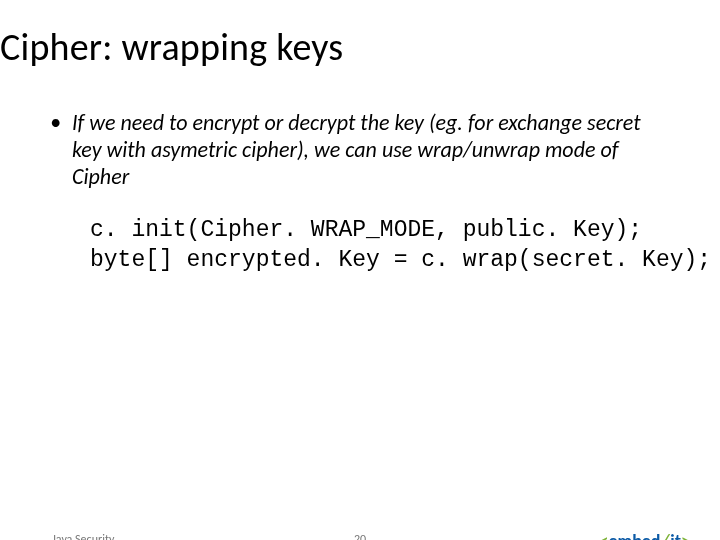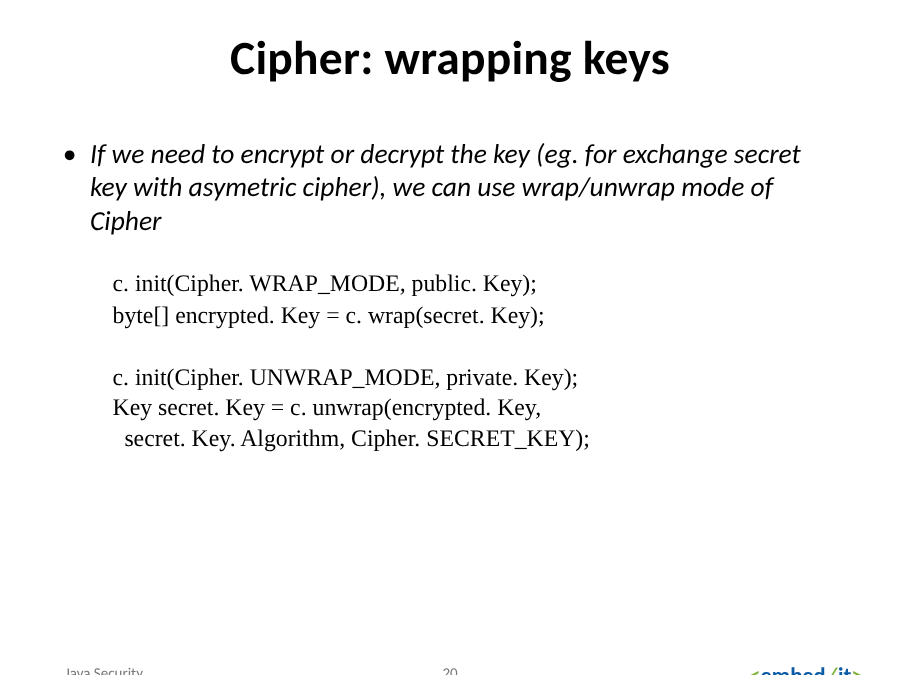--- a/index.html
+++ b/index.html
@@ -12,23 +12,22 @@
     color: #000;
     overflow: hidden;
   }
   .slide {
     position: relative;
     width: 720px;
     height: 540px;
     box-sizing: border-box;
   }
   .title {
-    text-align: center;
     font-size: 38px;
-    font-weight: 700;
+    font-weight: 400;
     margin-top: 24px;
     letter-spacing: 0.2px;
   }
   .body {
     margin: 40px 50px 0 50px;
     font-size: 22px;
     line-height: 1.22;
   }
   ul.bullets {
     list-style: none;
@@ -43,22 +42,22 @@
   }
   ul.bullets > li::before {
     content: "•";
     position: absolute;
     left: 0;
     top: 0;
     font-size: 22px;
     line-height: 1.22;
   }
   .code-block {
-    font-family: Liberation Serif, serif;
-    font-size: 19px;
+    font-family: Liberation Mono, monospace;
+    font-size: 23px;
     line-height: 1.28;
     white-space: pre;
     margin-left: 40px;
     margin-top: 26px;
   }
   .code-block + .code-block {
     margin-top: 26px;
   }
   .footer {
     position: absolute;
@@ -119,23 +118,20 @@
 
   <div class="title">Cipher: wrapping keys</div>
 
   <div class="body">
     <ul class="bullets">
       <li>If we need to encrypt or decrypt the key (eg. for exchange secret key with asymetric cipher), we can use wrap/unwrap mode of Cipher</li>
     </ul>
 
     <div class="code-block">c. init(Cipher. WRAP_MODE, public. Key);
 byte[] encrypted. Key = c. wrap(secret. Key);</div>
-    <div class="code-block">c. init(Cipher. UNWRAP_MODE, private. Key);
-Key secret. Key = c. unwrap(encrypted. Key,
-  secret. Key. Algorithm, Cipher. SECRET_KEY);</div>
   </div>
 
   <div class="footer">
     <div class="footer-left">Java Security</div>
     <div class="footer-center">20</div>
     <div class="footer-right">
       <span class="logo">
         <span class="lt">&lt;</span>
         <span class="embed">embed</span>
         <span class="slash">/</span>

